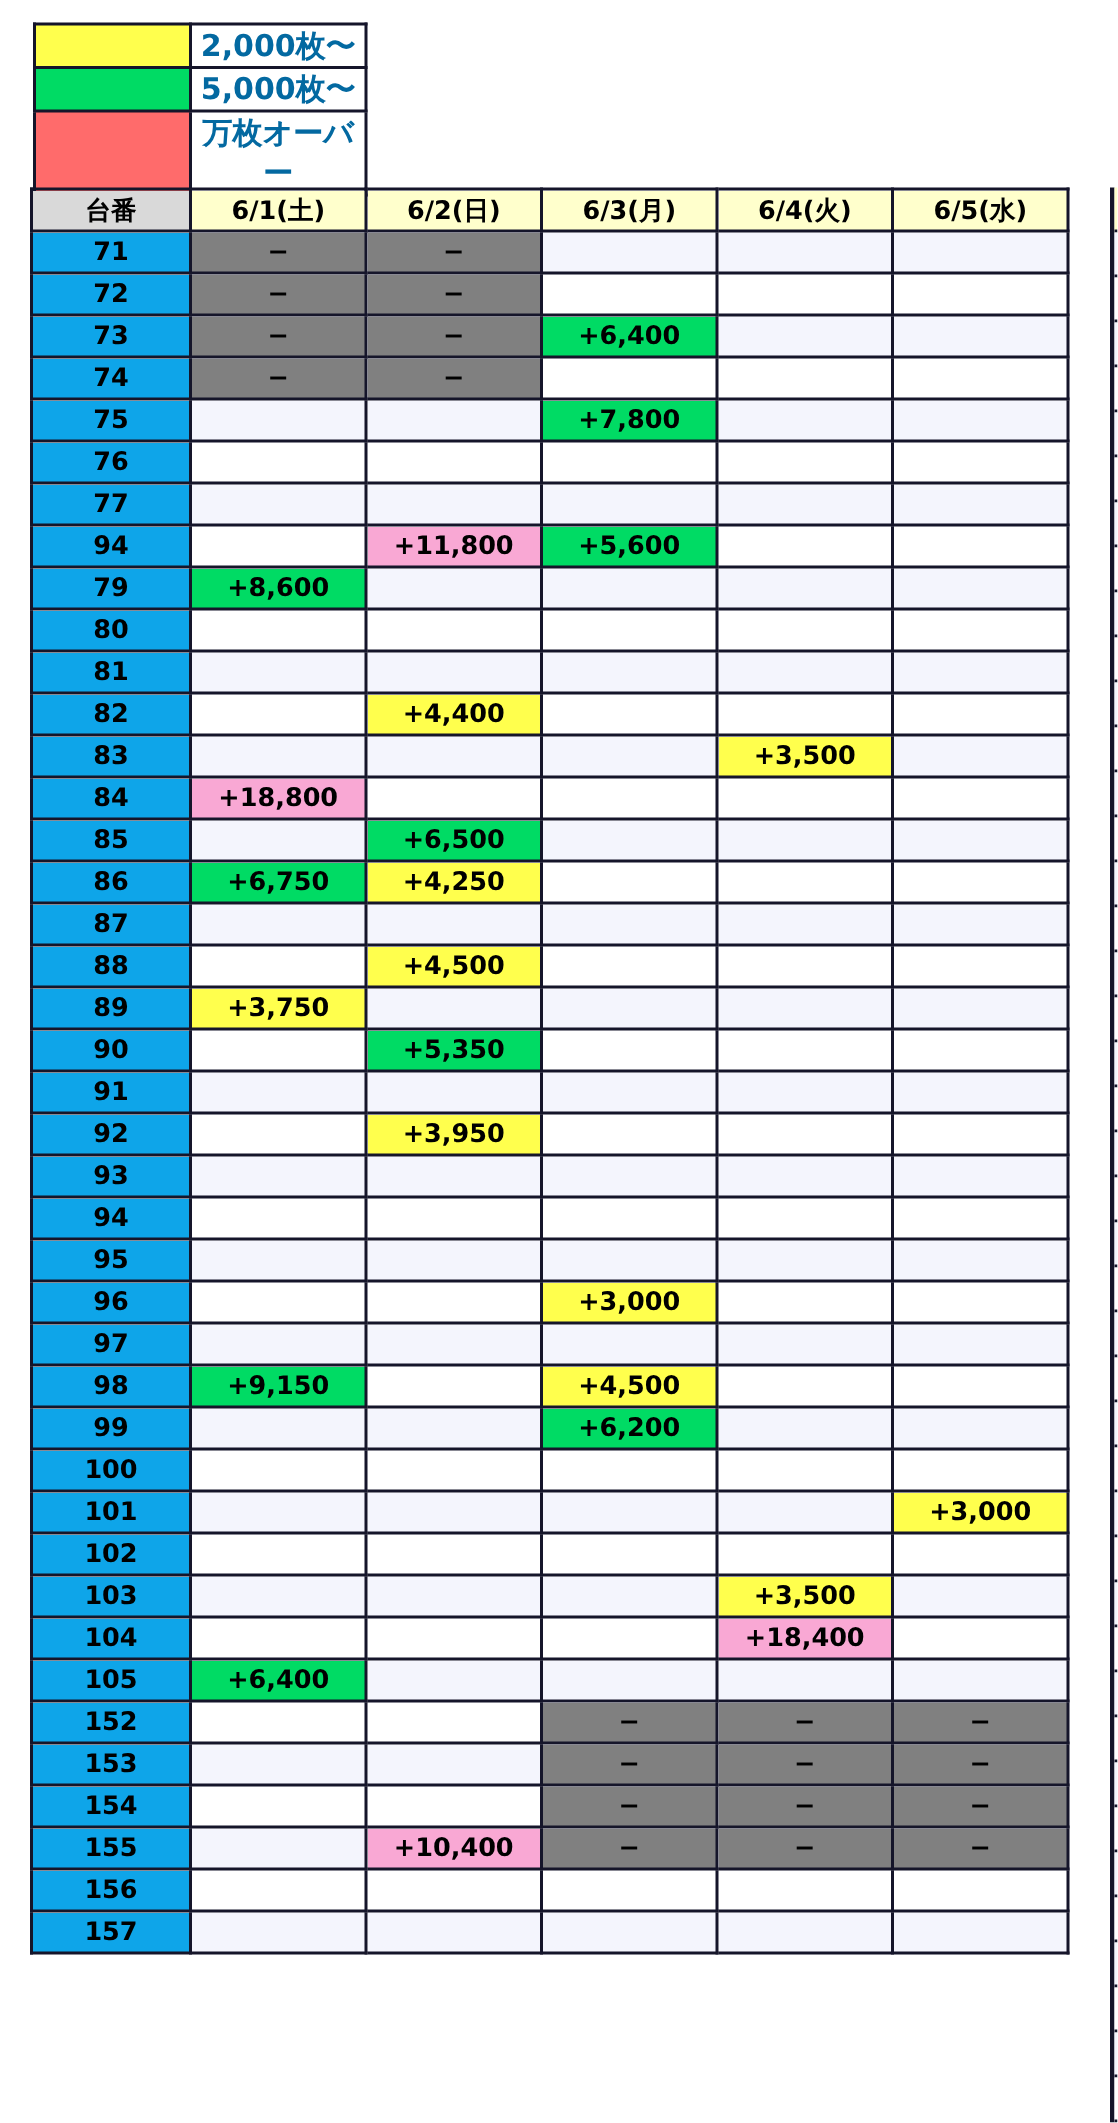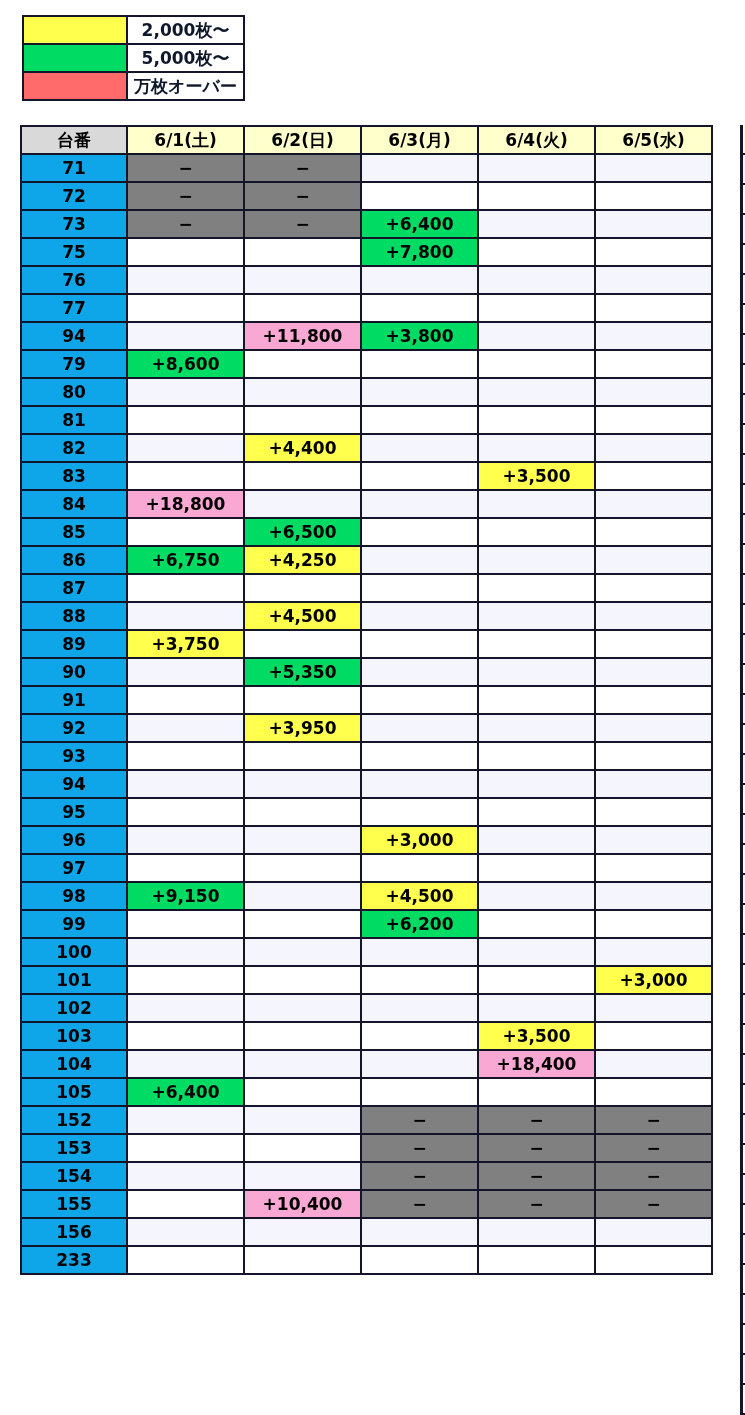--- a/index.html
+++ b/index.html
@@ -18,23 +18,23 @@
     position: absolute;
     left: 22px; top: 15px;
     border-collapse: collapse;
     table-layout: fixed;
   }
   table.legend td {
     border: 2px solid #15152a;
     height: 26px;
     padding: 0;
     text-align: center;
-    font-size: 17px;
+    font-size: 20px;
     font-weight: bold;
-    color: #0f172a;
+    color: #0369a1;
   }
   td.swatch { width: 102px; }
   td.legend-label { width: 115px; background: #ffffff; }
   .sw-yellow { background: #ffff4d; }
   .sw-green  { background: #00db64; }
   .sw-red    { background: #ff6b6b; }
 
   
   table.grid {
     position: absolute;
@@ -128,20 +128,28 @@
         </tr>
         <tr>
           <td class="machine">73</td>
           <td class="na">−</td>
           <td class="na">−</td>
           <td class="green">+6,400</td>
           <td class="blank"></td>
           <td class="blank"></td>
         </tr>
         <tr>
+          <td class="machine">74</td>
+          <td class="na">−</td>
+          <td class="na">−</td>
+          <td class="blank"></td>
+          <td class="blank"></td>
+          <td class="blank"></td>
+        </tr>
+        <tr>
           <td class="machine">75</td>
           <td class="blank"></td>
           <td class="blank"></td>
           <td class="green">+7,800</td>
           <td class="blank"></td>
           <td class="blank"></td>
         </tr>
         <tr>
           <td class="machine">76</td>
           <td class="blank"></td>
@@ -155,21 +163,21 @@
           <td class="blank"></td>
           <td class="blank"></td>
           <td class="blank"></td>
           <td class="blank"></td>
           <td class="blank"></td>
         </tr>
         <tr>
           <td class="machine">94</td>
           <td class="blank"></td>
           <td class="red">+11,800</td>
-          <td class="green">+3,800</td>
+          <td class="green">+5,600</td>
           <td class="blank"></td>
           <td class="blank"></td>
         </tr>
         <tr>
           <td class="machine">79</td>
           <td class="green">+8,600</td>
           <td class="blank"></td>
           <td class="blank"></td>
           <td class="blank"></td>
           <td class="blank"></td>
@@ -416,21 +424,21 @@
         </tr>
         <tr>
           <td class="machine">156</td>
           <td class="blank"></td>
           <td class="blank"></td>
           <td class="blank"></td>
           <td class="blank"></td>
           <td class="blank"></td>
         </tr>
         <tr>
-          <td class="machine">233</td>
+          <td class="machine">157</td>
           <td class="blank"></td>
           <td class="blank"></td>
           <td class="blank"></td>
           <td class="blank"></td>
           <td class="blank"></td>
         </tr>
       </tbody>
   </table>
 
   <div class="next-strip" id="next-strip">

